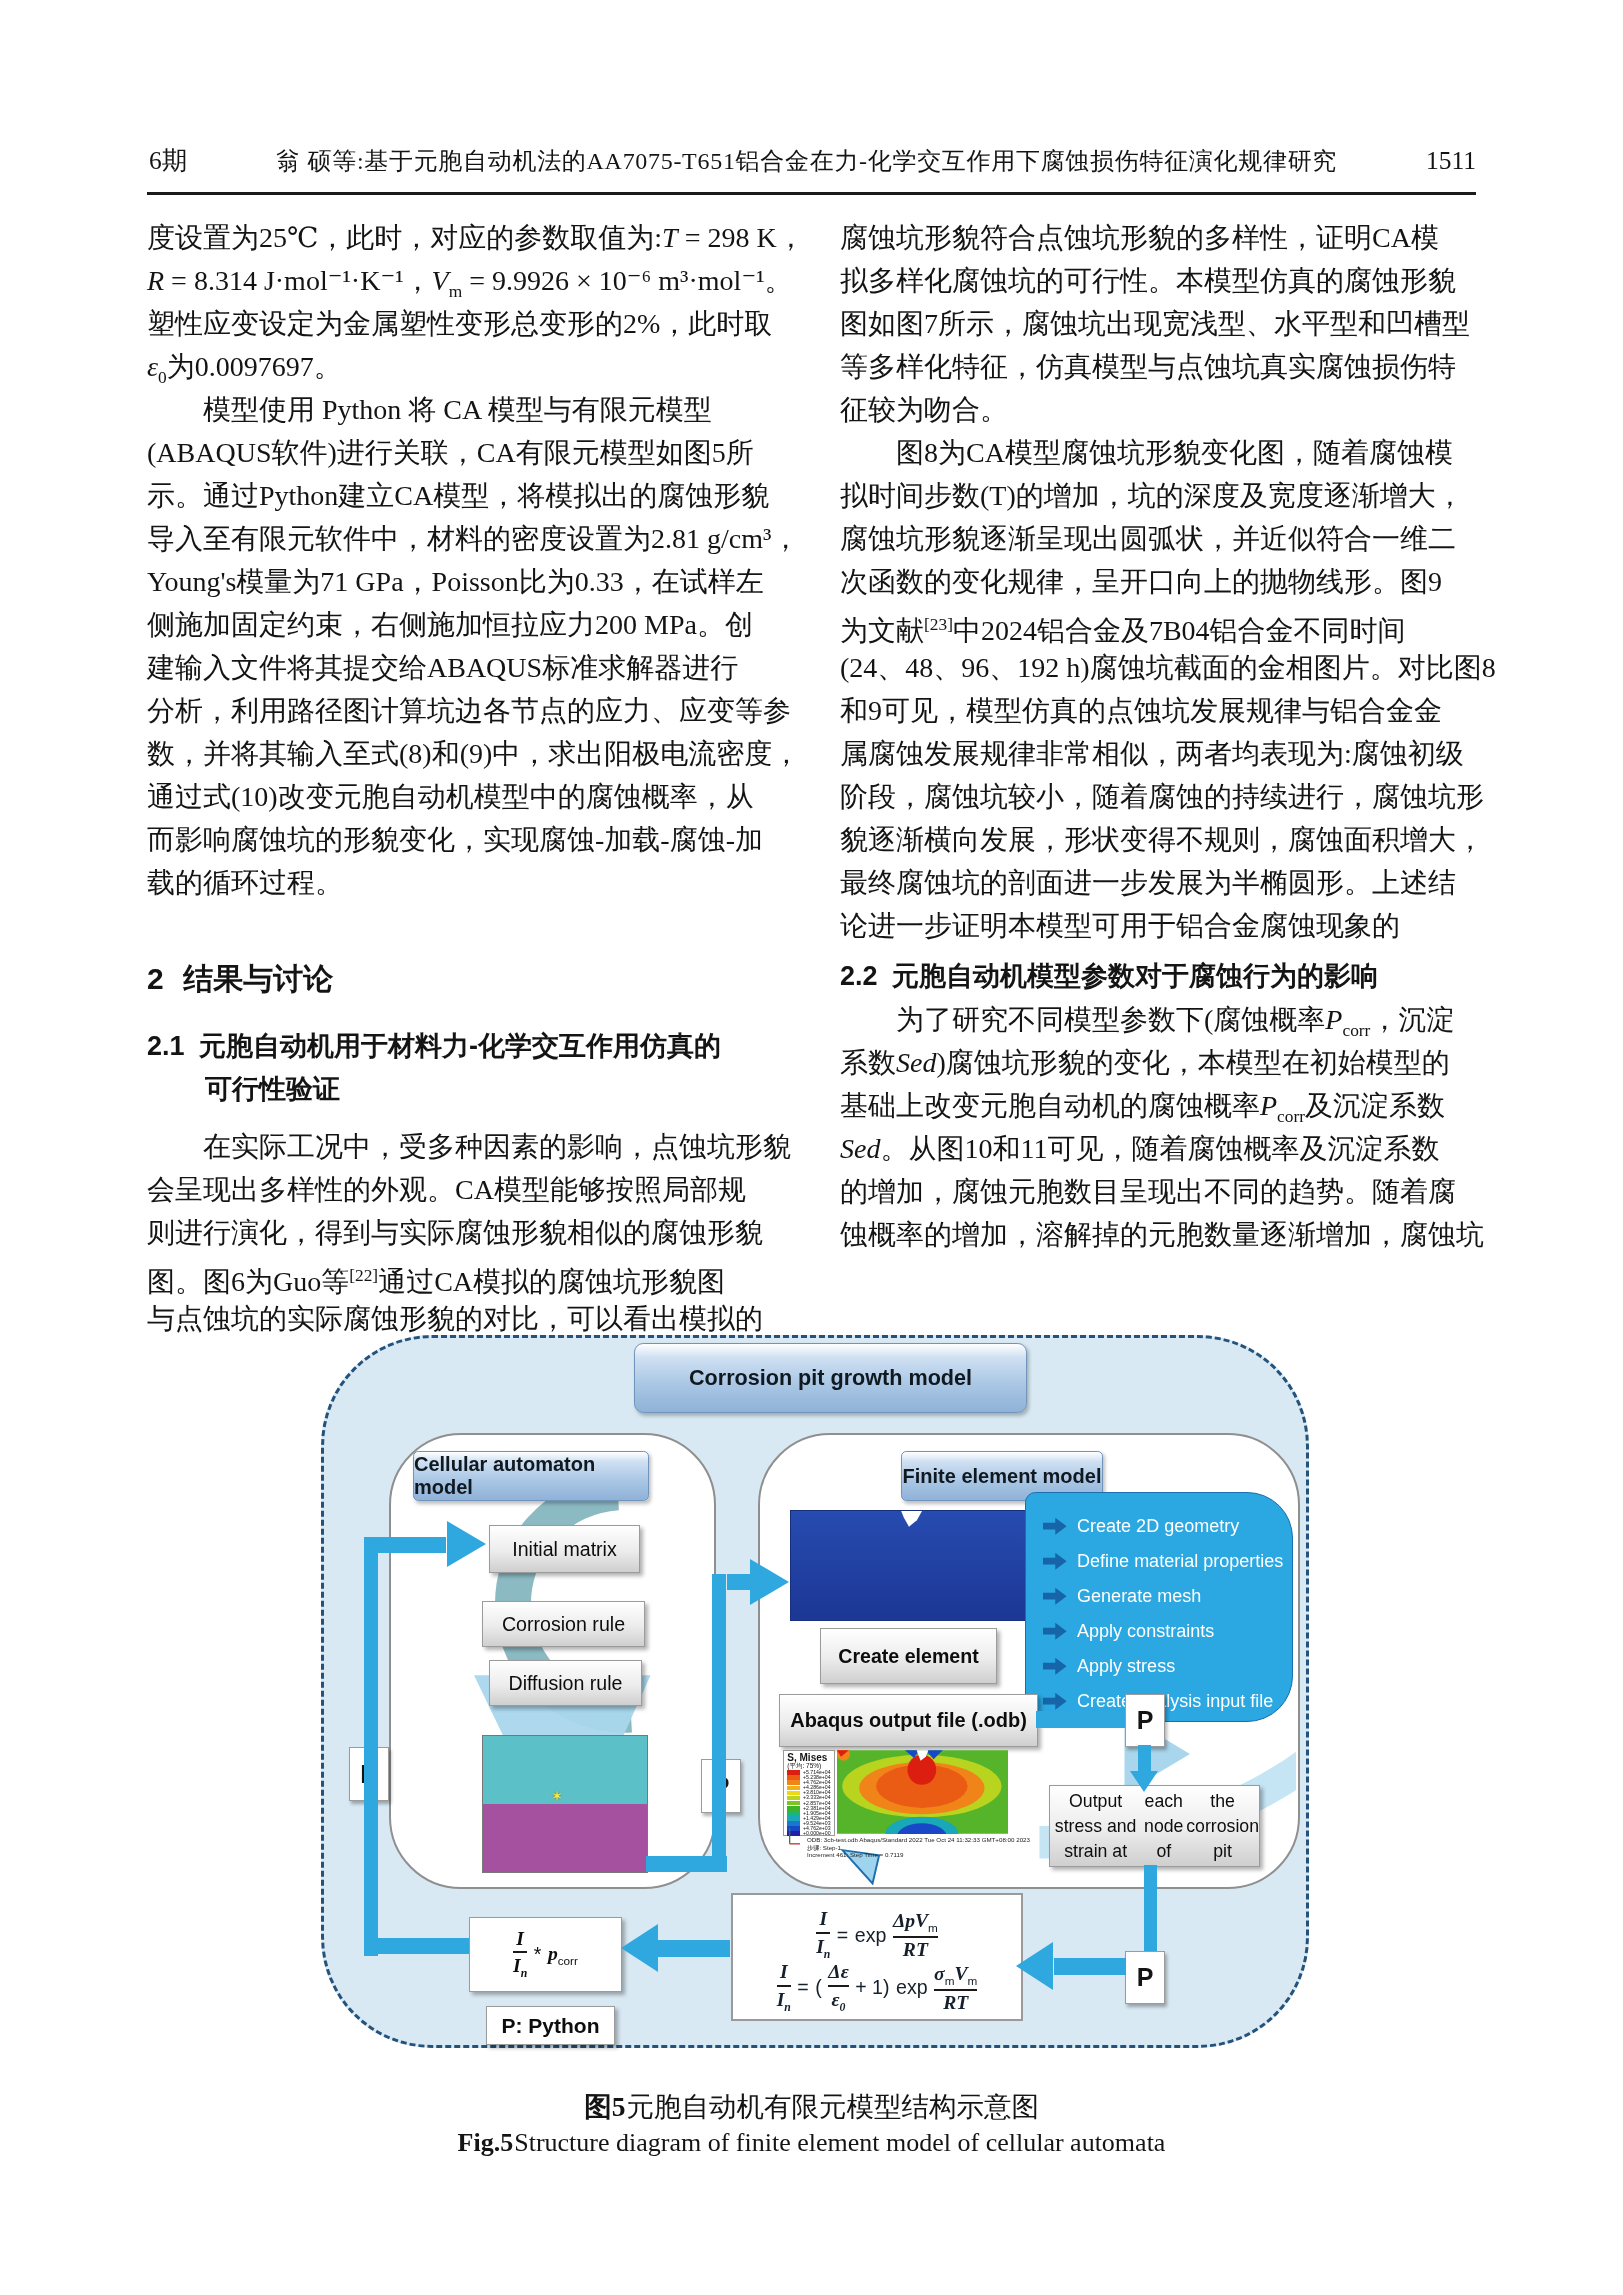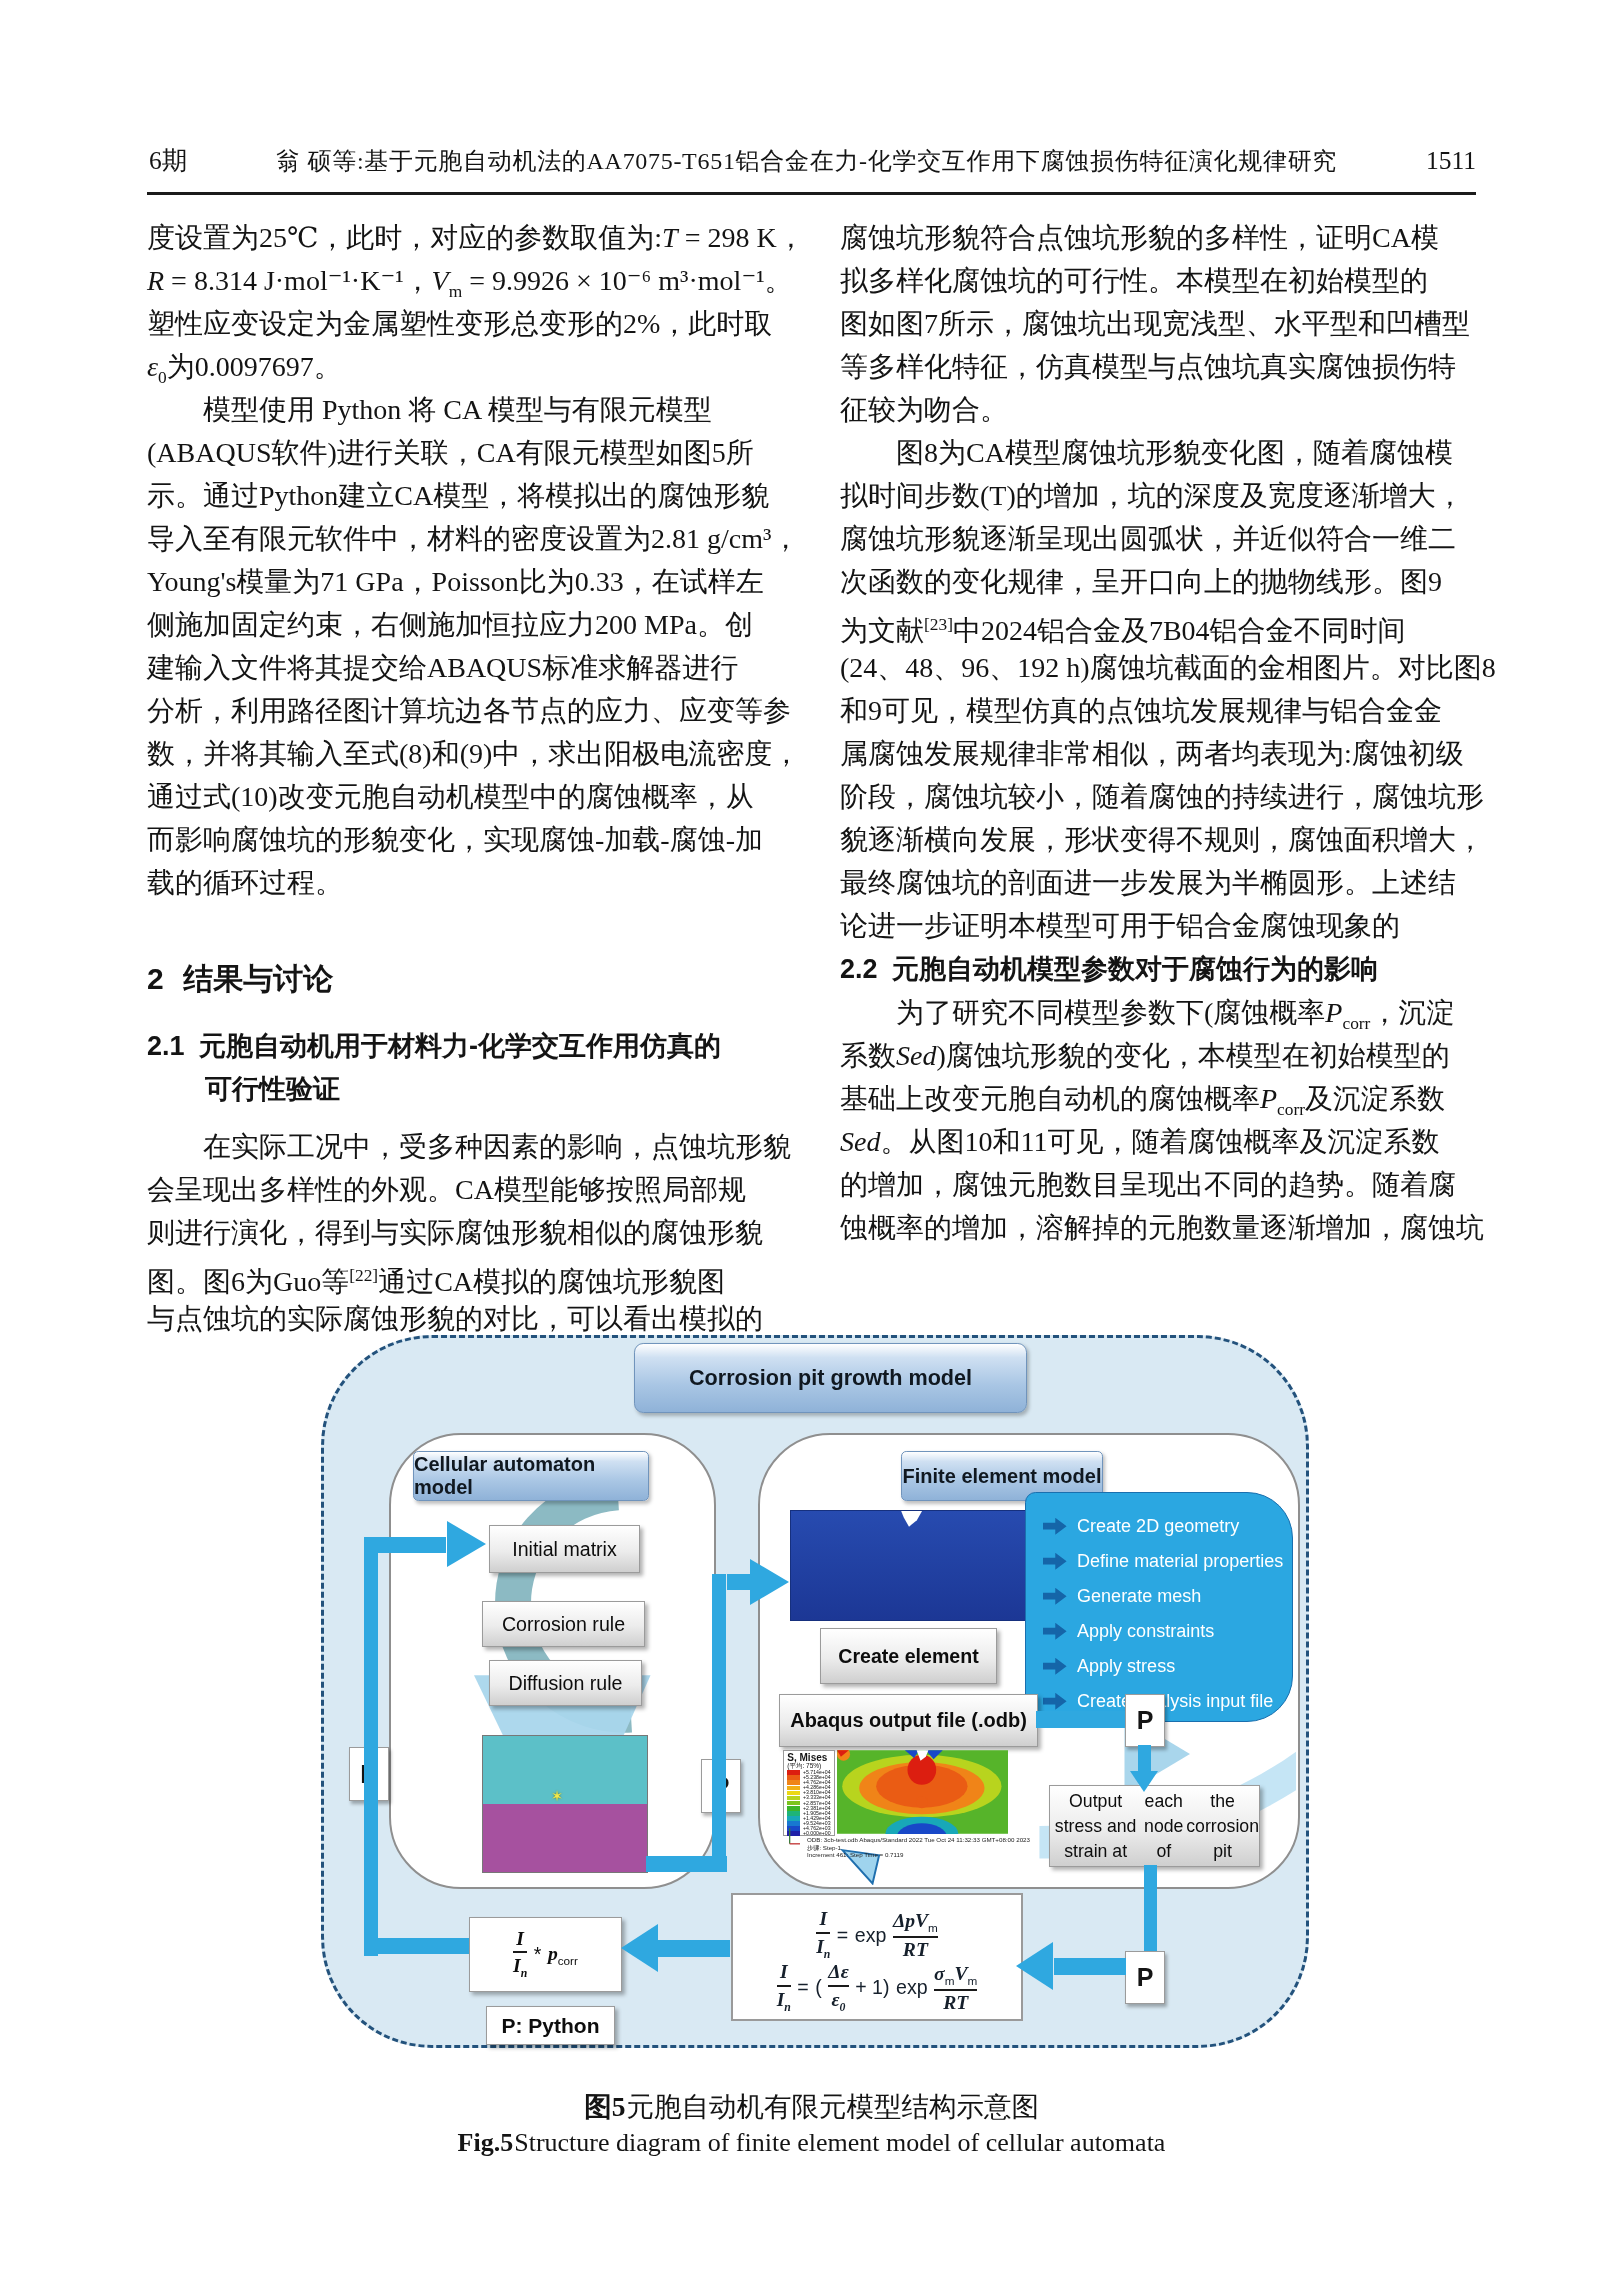--- a/index.html
+++ b/index.html
@@ -18,21 +18,21 @@
   .sup{vertical-align:super;font-size:62%;}
   .sub{vertical-align:sub;font-size:62%;}
   .i{font-style:italic;}
   .h2{font-family:"Liberation Sans","DejaVu Sans",sans-serif;font-weight:bold;
       font-size:30px;line-height:47px;margin-top:51px;}
   .h2 .num{margin-right:19.6px;}
   .h3{font-family:"Liberation Sans","DejaVu Sans",sans-serif;font-weight:bold;
       font-size:27px;line-height:43px;margin-top:23px;}
   .h3 .num{margin-right:14.4px;}
   .h3-cont{padding-left:58px;}
-  .h3-right{margin-top:1px;}
+  .h3-right{margin-top:8px;}
   .para2{margin-top:14.4px;}
   .para2r{margin-top:0;}
   
   .figure{position:absolute;left:321px;top:1335px;width:989px;height:720px;
           font-family:"Liberation Sans","DejaVu Sans",sans-serif;}
   .fig-outer{position:absolute;left:0;top:0;width:982px;height:707px;background:#d9e9f3;
              border:3.9px dashed #23527c;border-radius:111px;}
   .hbox{position:absolute;display:flex;align-items:center;justify-content:center;
         background:linear-gradient(180deg,#ffffff 0%,#cfe0f2 20%,#a9c6e4 60%,#8fb2d8 100%);
         border:1.3px solid #7094bc;border-radius:5.2px;box-shadow:2px 2.6px 3.9px rgba(0,0,0,.25);
@@ -131,21 +131,21 @@
         <div class="tline">会呈现出多样性的外观。CA模型能够按照局部规</div>
         <div class="tline">则进行演化，得到与实际腐蚀形貌相似的腐蚀形貌</div>
         <div class="tline">图。图6为Guo等<span class="sup">[22]</span>通过CA模拟的腐蚀坑形貌图</div>
         <div class="tline">与点蚀坑的实际腐蚀形貌的对比，可以看出模拟的</div>
       </div>
   </div>
 
   <div class="col col-right">
     <div class="para">
         <div class="tline">腐蚀坑形貌符合点蚀坑形貌的多样性，证明CA模</div>
-        <div class="tline">拟多样化腐蚀坑的可行性。本模型在初始模型的</div>
+        <div class="tline">拟多样化腐蚀坑的可行性。本模型仿真的腐蚀形貌</div>
         <div class="tline">图如图7所示，腐蚀坑出现宽浅型、水平型和凹槽型</div>
         <div class="tline">等多样化特征，仿真模型与点蚀坑真实腐蚀损伤特</div>
         <div class="tline">征较为吻合。</div>
         <div class="tline">　　图8为CA模型腐蚀坑形貌变化图，随着腐蚀模</div>
         <div class="tline">拟时间步数(T)的增加，坑的深度及宽度逐渐增大，</div>
         <div class="tline">腐蚀坑形貌逐渐呈现出圆弧状，并近似符合一维二</div>
         <div class="tline">次函数的变化规律，呈开口向上的抛物线形。图9</div>
         <div class="tline">为文献<span class="sup">[23]</span>中2024铝合金及7B04铝合金不同时间</div>
         <div class="tline">(24、48、96、192 h)腐蚀坑截面的金相图片。对比图8</div>
         <div class="tline">和9可见，模型仿真的点蚀坑发展规律与铝合金金</div>

